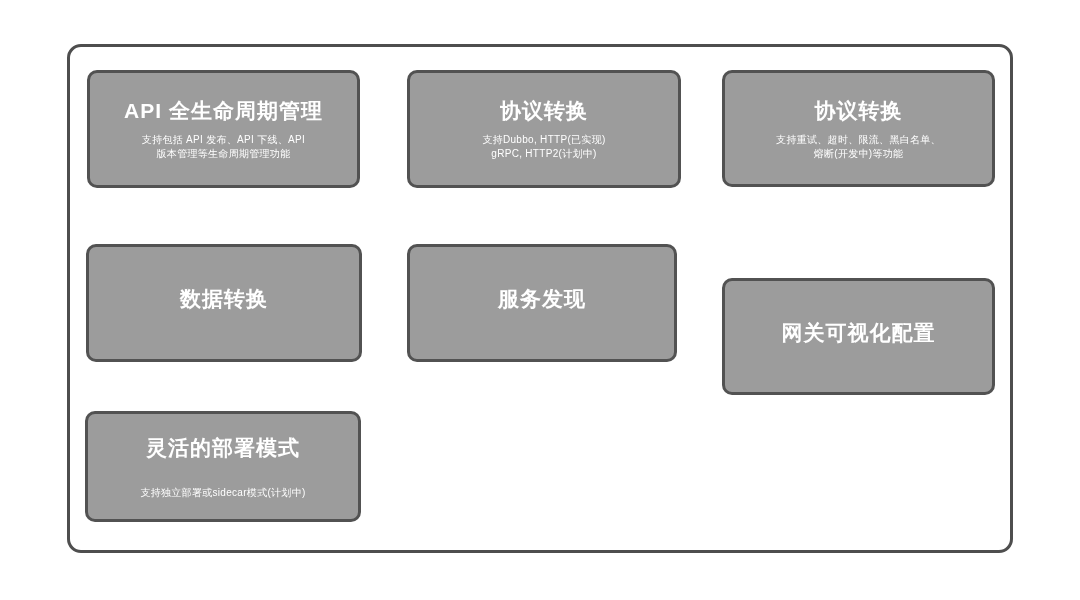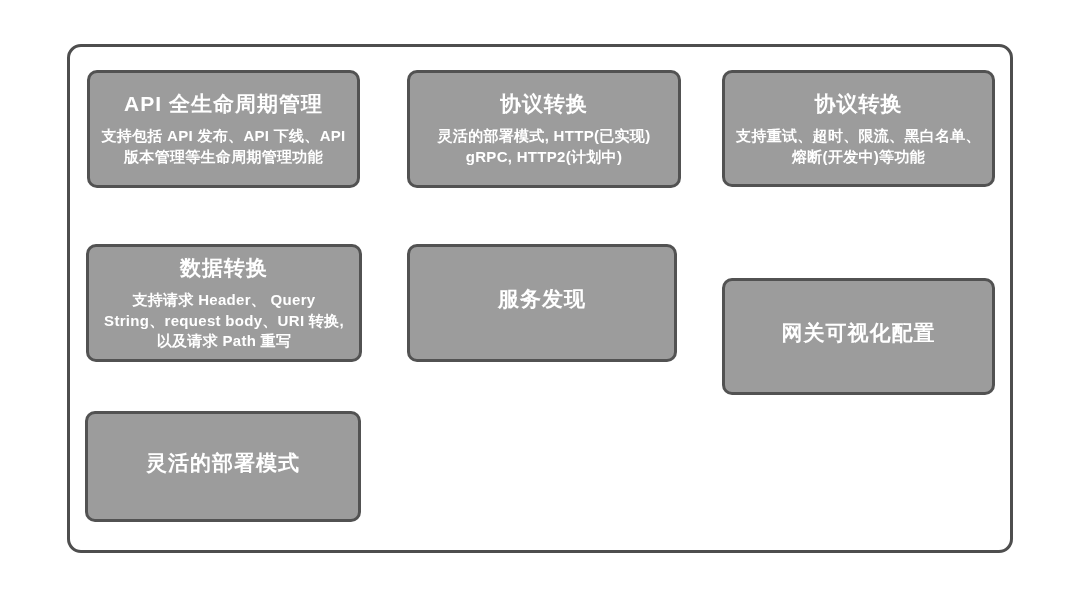--- a/index.html
+++ b/index.html
@@ -41,25 +41,24 @@
     padding: 6px 8px;
   }
   .box-title {
     font-size: 21px;
     letter-spacing: 1px;
     margin-bottom: 8px;
     white-space: nowrap;
     font-weight: bold;
   }
   .box-body {
-    font-size: 15px;
+    font-size: 10px;
     line-height: 1.38;
     letter-spacing: 0.3px;
     white-space: pre-line;
-    font-weight: bold;
   }
   .box1 { left: 87px;  top: 70px;  width: 273px; height: 118px; }
   .box2 { left: 407px; top: 70px;  width: 274px; height: 118px; }
   .box3 { left: 722px; top: 70px;  width: 273px; height: 117px; }
   .box4 { left: 86px;  top: 244px; width: 276px; height: 118px; }
   .box5 { left: 407px; top: 244px; width: 270px; height: 118px; }
   .box6 { left: 722px; top: 242px; width: 273px; height: 117px; margin-top: 36px; }
   .box7 { left: 85px;  top: 411px; width: 276px; height: 111px; gap: 16px; }
 </style>
 </head>
@@ -69,41 +68,39 @@
   <div class="frame"></div>
 
   <div class="box box1">
     <div class="box-title">API 全生命周期管理</div>
     <div class="box-body">支持包括 API 发布、API 下线、API
 版本管理等生命周期管理功能</div>
   </div>
 
   <div class="box box2">
     <div class="box-title">协议转换</div>
-    <div class="box-body">灵活的部署模式, HTTP(已实现)
+    <div class="box-body">支持Dubbo, HTTP(已实现)
 gRPC, HTTP2(计划中)</div>
   </div>
 
   <div class="box box3">
     <div class="box-title">协议转换</div>
     <div class="box-body">支持重试、超时、限流、黑白名单、
 熔断(开发中)等功能</div>
   </div>
 
   <div class="box box4">
     <div class="box-title">数据转换</div>
-    <div class="box-body">支持请求 Header、 Query
-String、request body、URI 转换,
-以及请求 Path 重写</div>
   </div>
 
   <div class="box box5">
     <div class="box-title">服务发现</div>
   </div>
 
   <div class="box box6">
     <div class="box-title">网关可视化配置</div>
   </div>
 
   <div class="box box7">
     <div class="box-title">灵活的部署模式</div>
+    <div class="box-body">支持独立部署或sidecar模式(计划中)</div>
   </div>
 </div>
 
 </body></html>

